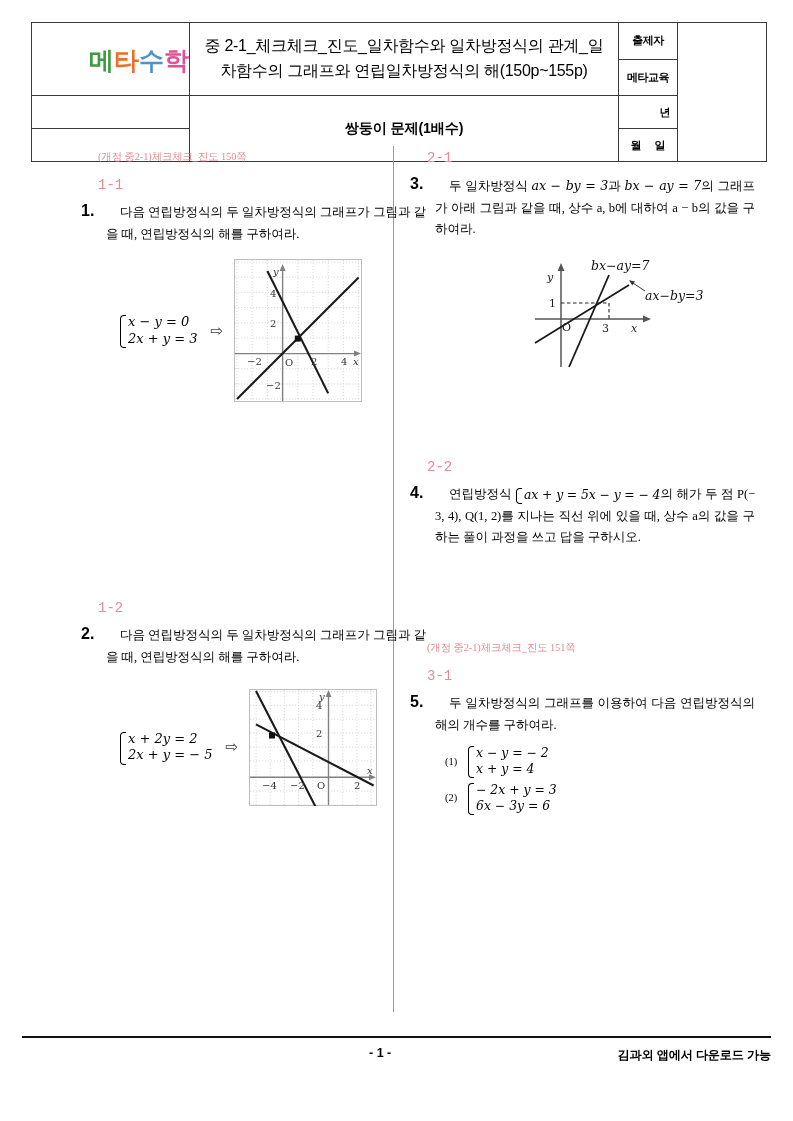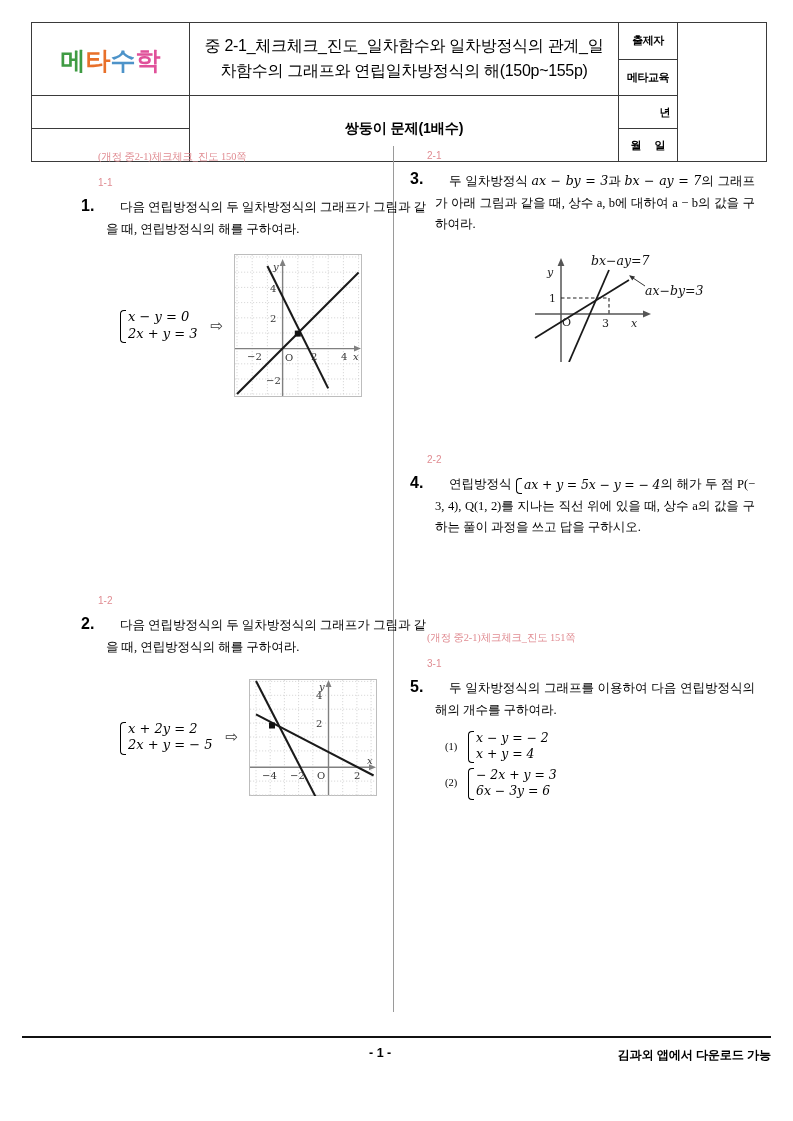--- a/index.html
+++ b/index.html
@@ -33,21 +33,21 @@
   }
   .header-table td {
     border: 1px solid #3a3a3a;
     padding: 0;
     vertical-align: middle;
     font-family: "Liberation Sans", "DejaVu Sans", sans-serif;
   }
   .cell-logo {
     width: 157px;
     height: 72px;
-    text-align: center;
+    text-align: right;
   }
   .cell-logo-blank {
     height: 32px;
   }
   .cell-title {
     width: 428px;
     text-align: center;
     font-weight: normal;
     font-size: 16px;
     line-height: 1.55;
@@ -130,23 +130,23 @@
   
   .src-ref {
     color: #e08c92;
     font-size: 10.4px;
     letter-spacing: -0.1px;
     margin: 0 0 0 17px;
     font-family: "Liberation Serif", serif;
   }
   .tag {
     color: #e08c92;
-    font-size: 10px;
+    font-size: 14px;
     margin: 13px 0 0 17px;
-    font-family: Liberation Sans, sans-serif;
+    font-family: Liberation Mono, monospace;
   }
 
   .problem {
     position: relative;
     margin-top: 9px;
     padding-left: 25px;
   }
   .pnum {
     position: absolute;
     left: 0;

